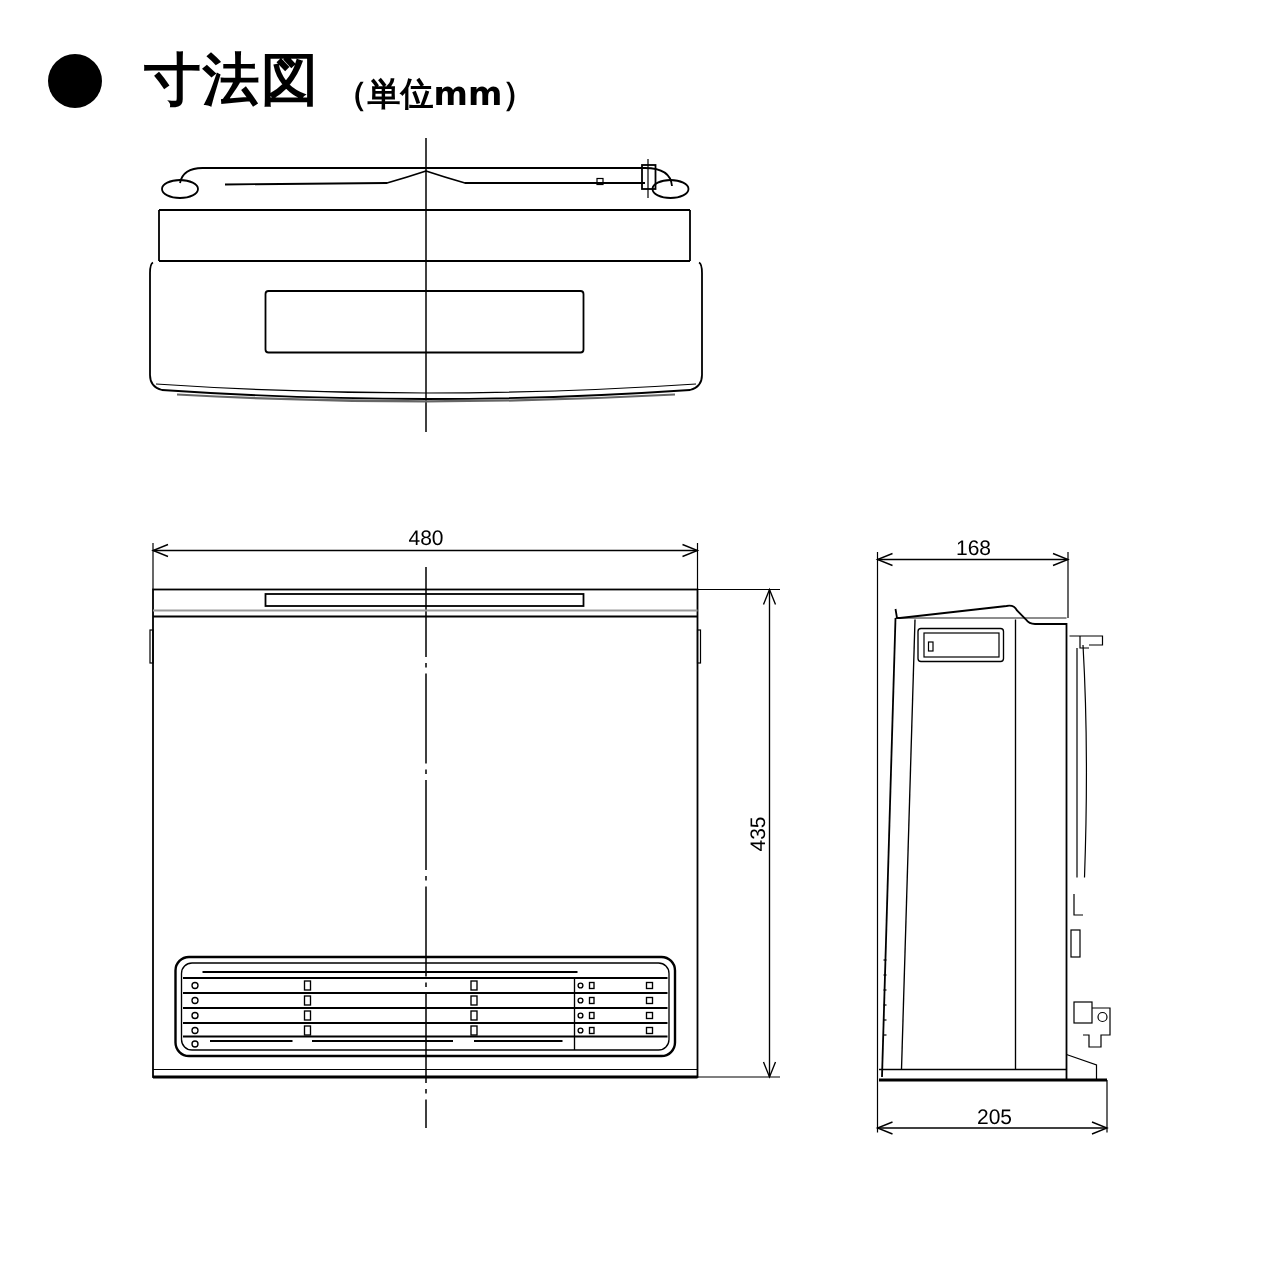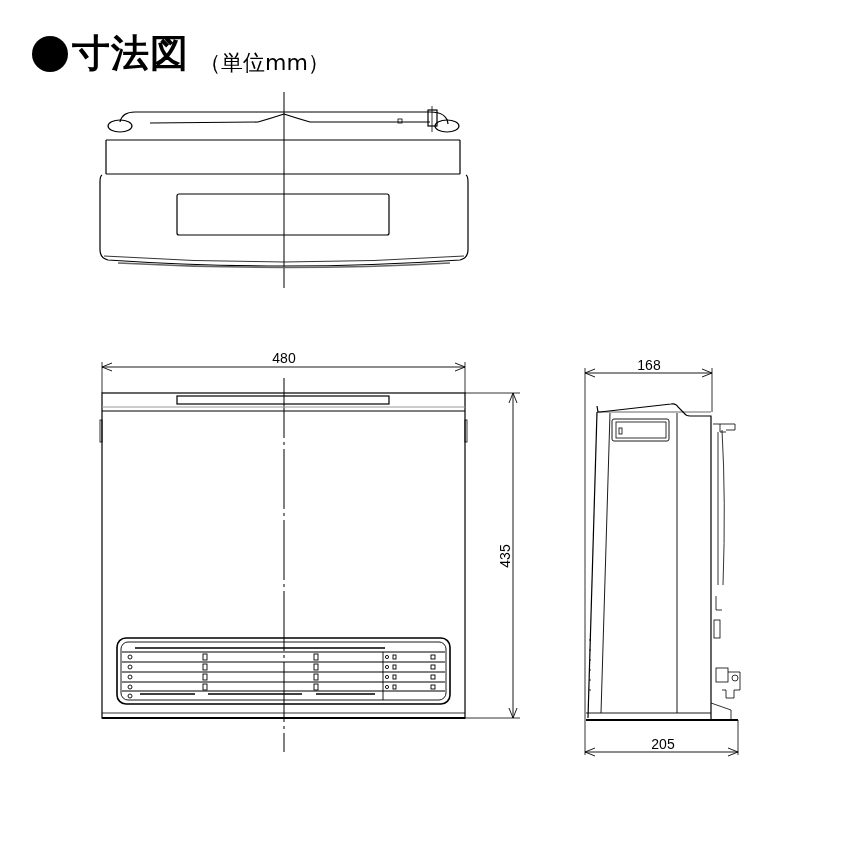--- a/index.html
+++ b/index.html
@@ -1,20 +1,20 @@
 <!DOCTYPE html>
 <html><head>
   <meta charset="utf-8">
   <style>
     html, body { margin: 0; padding: 0; background: #ffffff; }
     body { width: 850px; height: 850px; position: relative; overflow: hidden; font-family: "DejaVu Sans", sans-serif; }
     .title { position: absolute; left: 32px; top: 28px; display: flex; align-items: center; color: #000; }
     .title .bullet { width: 36px; height: 36px; border-radius: 50%; background: #000; margin-right: 4px; }
-    .title .main { font-size: 38px; font-weight: bold; letter-spacing: 1px; }
-    .title .unit { font-size: 22px; font-weight: normal; margin-left: 10px; margin-top: 18px; }
+    .title .main { font-size: 38px; font-weight: bold; letter-spacing: 1px; margin-left: 24px; }
+    .title .unit { font-size: 22px; font-weight: bold; margin-left: 10px; margin-top: 18px; }
     svg.drawing { position: absolute; left: 0; top: 0; }
     .dim-text { font-family: "Liberation Sans", sans-serif; font-size: 14px; fill: #000; }
   </style>
 </head>
 <body>
 
 <div class="title">
   <div class="bullet"></div>
   <span class="main">寸法図</span>
   <span class="unit">（単位mm）</span>

